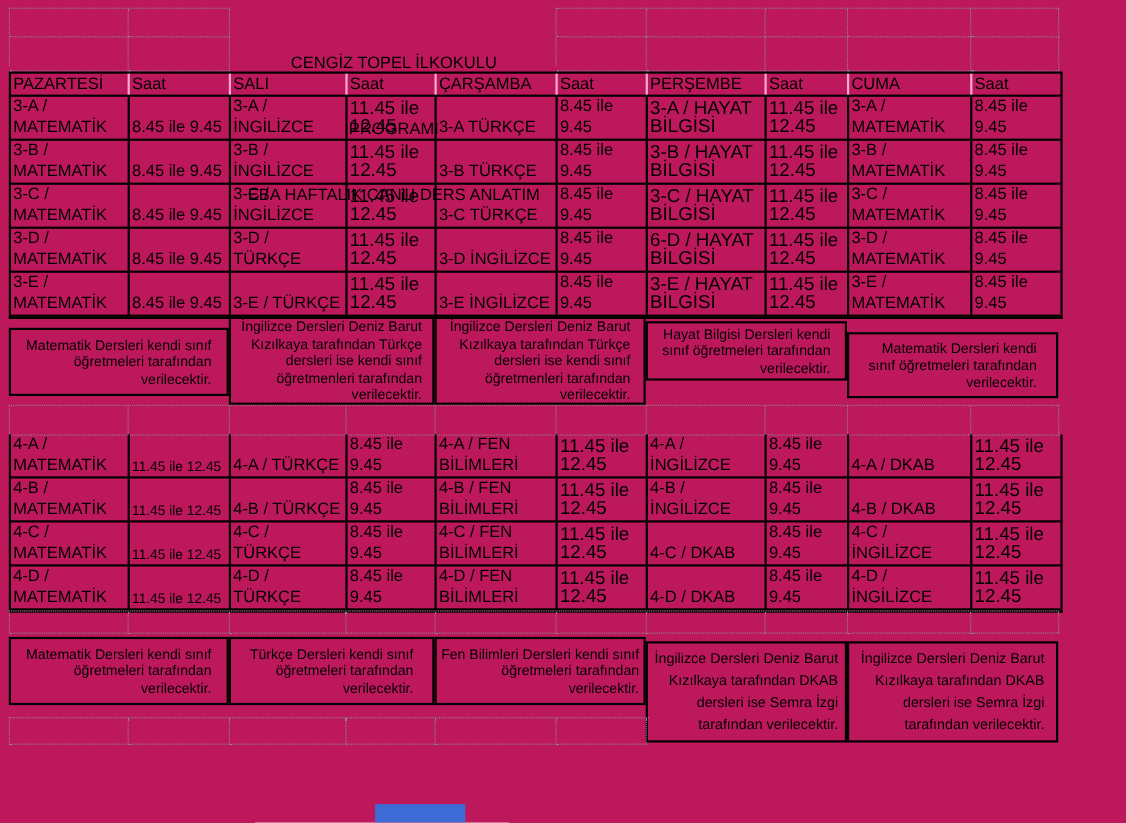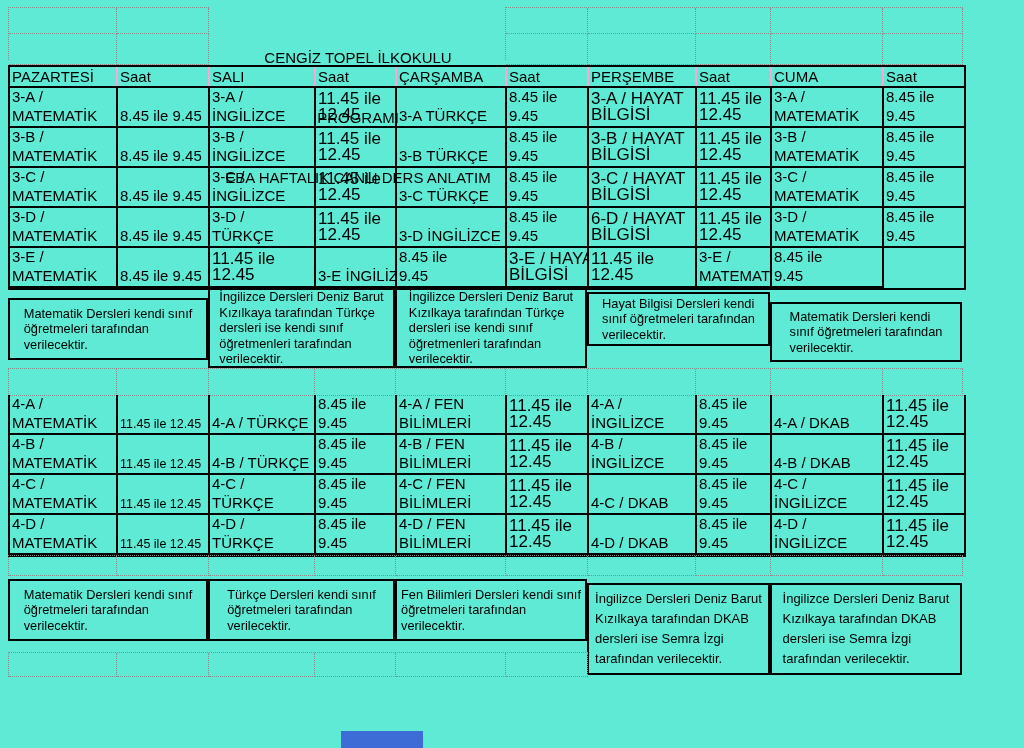--- a/index.html
+++ b/index.html
@@ -1,16 +1,16 @@
 <!DOCTYPE html>
 <html><head>
 <meta charset="utf-8">
 <style>
   html,body{margin:0;padding:0;background:#fff;}
-  .page{position:relative;width:1024px;height:748px;background:#5eead4;overflow:hidden;
+  .page{position:relative;width:1024px;height:748px;background:#be185d;overflow:hidden;
         font-family:"Liberation Sans",sans-serif;color:#000;}
   .sheet{position:absolute;left:8px;top:5px;width:958px;height:680px;}
 
   .grid{display:grid;grid-template-columns:108px 92px 106px 81px 110px 82px 108px 75px 112px 80px;}
   .grid.six{grid-template-columns:108px 92px 106px 81px 110px 82px;width:581px;}
 
   
   .title-area{position:absolute;left:0;top:0;width:954px;height:60px;}
   .tgrid{position:absolute;top:2px;display:grid;grid-auto-rows:26px;}
   .tgrid .dcell2{border-right:1px dotted #8a8a8a;border-bottom:1px dotted #8a8a8a;}
@@ -37,21 +37,21 @@
   .cell:nth-child(10n){border-right:none;}
   .cell.lg{font-size:15px;line-height:19px;}
   .cell.sm{font-size:17px;line-height:16px;align-items:center;}
   .cell.smb{font-size:12.5px;line-height:16px;align-items:flex-end;}
 
   
   .notesrow{position:absolute;left:0;}
   #notes1{top:283px;height:80px;}
   #notes2{top:570px;height:100px;}
   .note{border:2px solid #000;box-sizing:border-box;display:flex;align-items:center;
-        justify-content:center;text-align:left;font-size:12.8px;line-height:15.5px;
+        justify-content:center;text-align:right;font-size:12.8px;line-height:15.5px;
         white-space:pre;overflow:visible;}
   #notes1 .note:nth-child(1){margin-top:10px;height:62px;}
   #notes1 .note:nth-child(2){height:80px;}
   #notes1 .note:nth-child(3){height:80px;}
   #notes1 .note:nth-child(4){margin-top:4px;height:54px;}
   #notes1 .note:nth-child(5){margin-top:14px;height:60px;}
   #notes2 .note:nth-child(-n+3){margin-top:4px;height:62px;}
   #notes2 .note:nth-child(n+4){margin-top:8px;height:92px;line-height:20px;font-size:13px;}
 
   
@@ -177,20 +177,21 @@
 BİLGİSİ</div>
         <div class="cell sm">11.45 ile
 12.45</div>
         <div class="cell lg">3-D /
 MATEMATİK</div>
         <div class="cell lg">8.45 ile
 9.45</div>
         <div class="cell lg">3-E /
 MATEMATİK</div>
         <div class="cell lg">8.45 ile 9.45</div>
+        <div class="cell lg">3-E / TÜRKÇE</div>
         <div class="cell sm">11.45 ile
 12.45</div>
         <div class="cell lg">3-E İNGİLİZCE</div>
         <div class="cell lg">8.45 ile
 9.45</div>
         <div class="cell sm">3-E / HAYAT
 BİLGİSİ</div>
         <div class="cell sm">11.45 ile
 12.45</div>
         <div class="cell lg">3-E /

